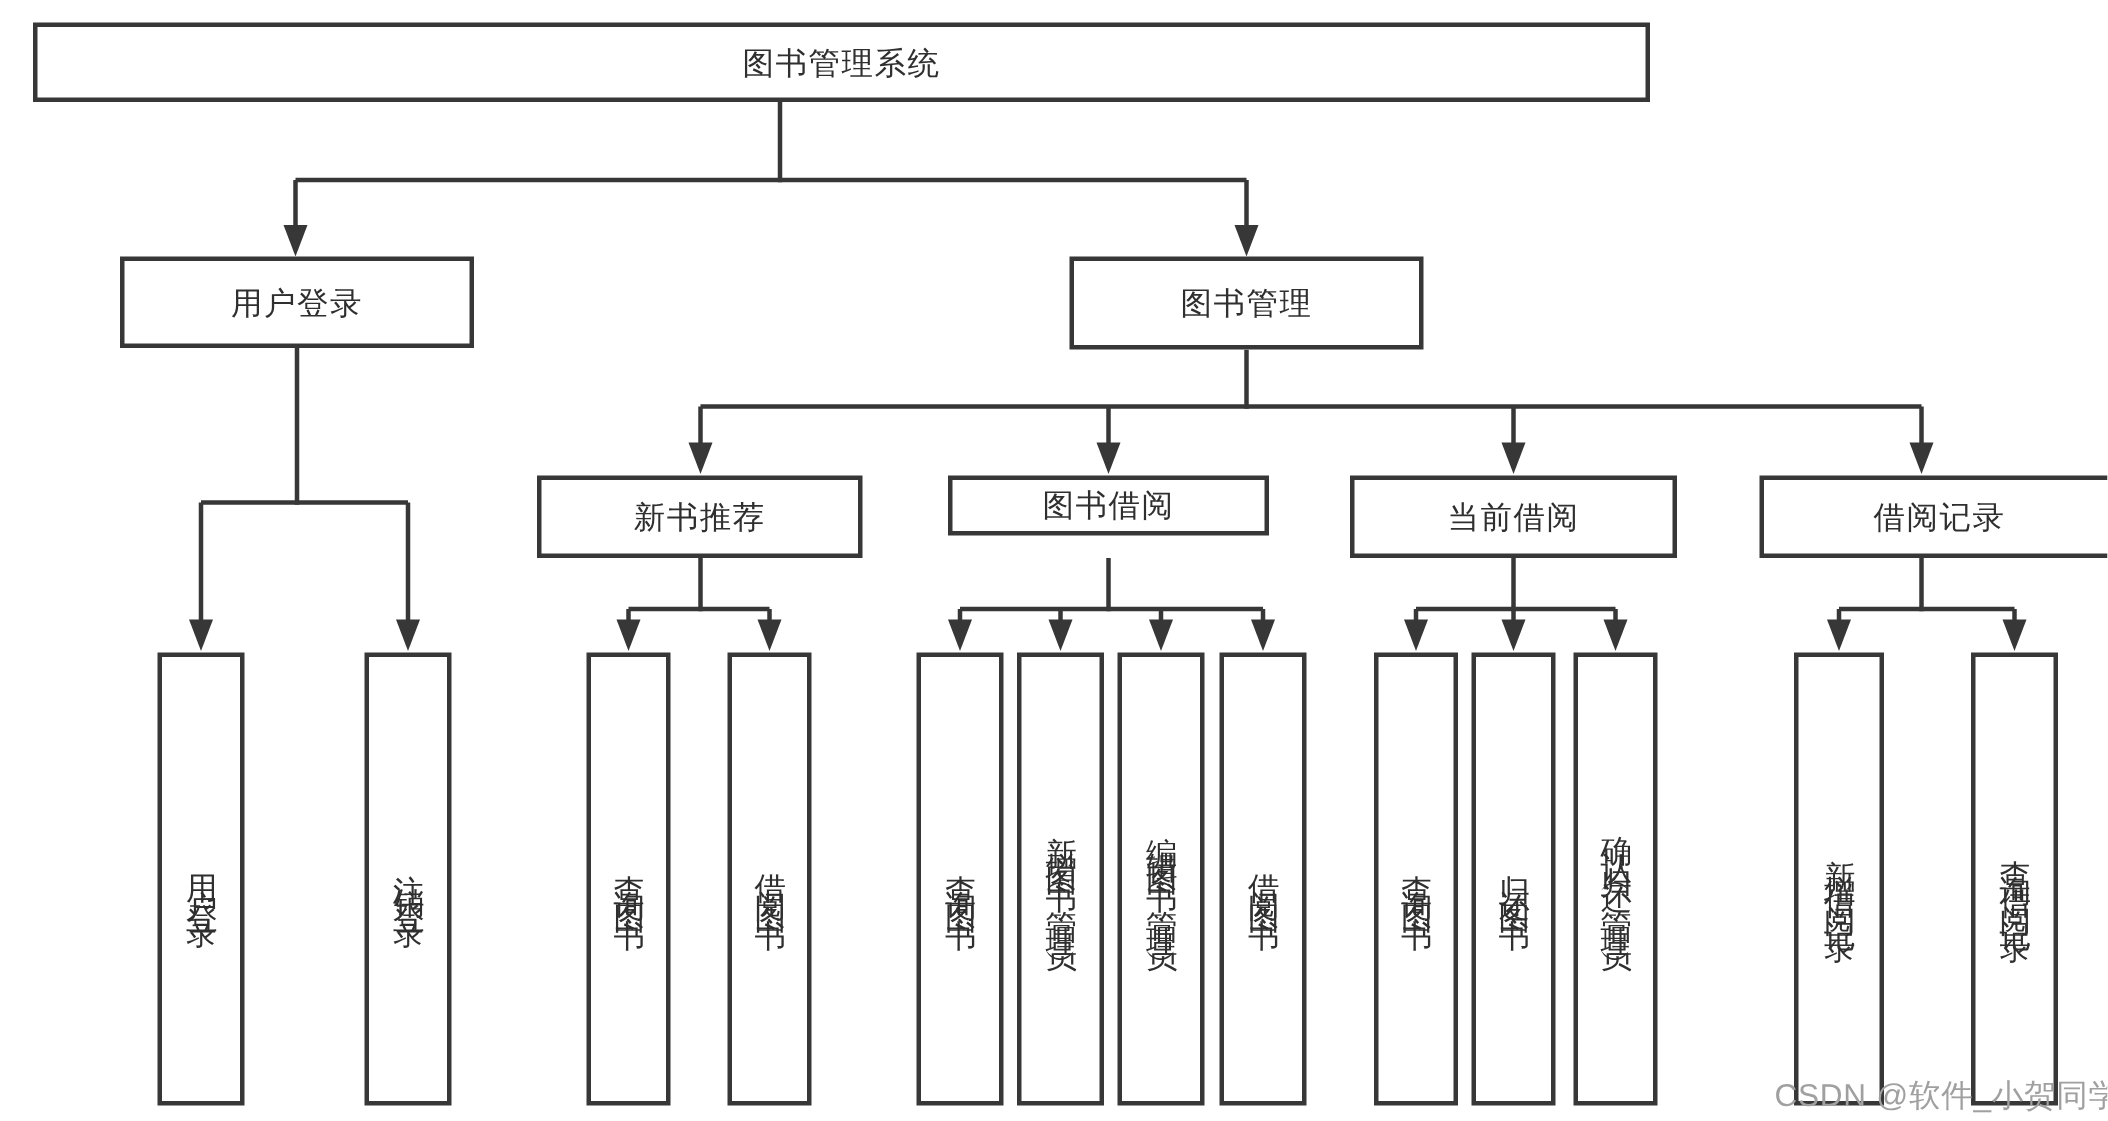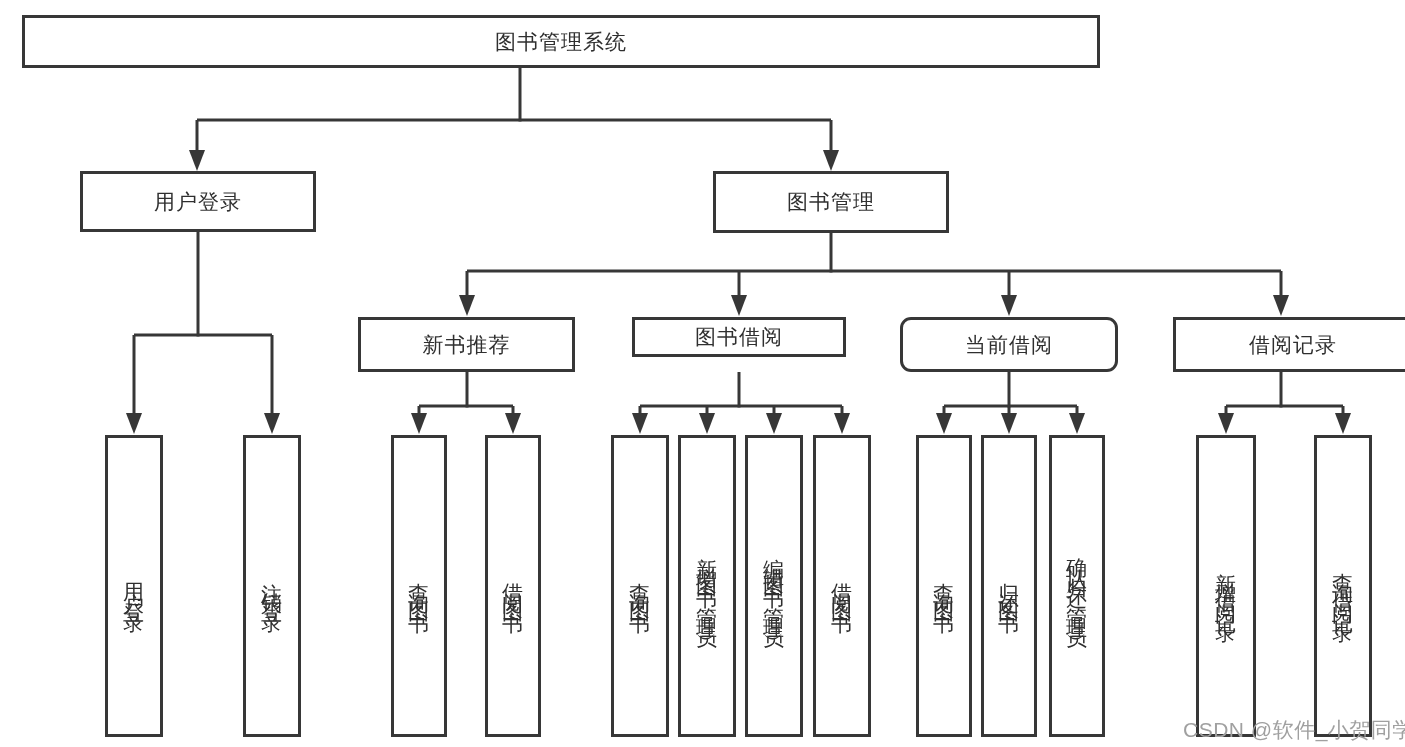--- a/index.html
+++ b/index.html
@@ -126,21 +126,21 @@
   <div class="node" style="left:713px; top:171px; width:236px; height:62px;">
     <span class="hlabel">图书管理</span>
   </div>
 
   <div class="node" style="left:358px; top:317px; width:217px; height:55px;">
     <span class="hlabel">新书推荐</span>
   </div>
   <div class="node" style="left:632px; top:317px; width:214px; height:40px;">
     <span class="hlabel">图书借阅</span>
   </div>
-  <div class="node" style="left:900px; top:317px; width:218px; height:55px;border-radius:11px;">
+  <div class="node" style="left:900px; top:317px; width:218px; height:55px;">
     <span class="hlabel">当前借阅</span>
   </div>
   <div class="node" style="left:1173px; top:317px; width:240px; height:55px;">
     <span class="hlabel">借阅记录</span>
   </div>
 
   <div class="node" style="left:105px; top:435px; width:58px; height:302px;">
     <span class="vlabel">用户登录</span>
   </div>
   <div class="node" style="left:243px; top:435px; width:58px; height:302px;">

